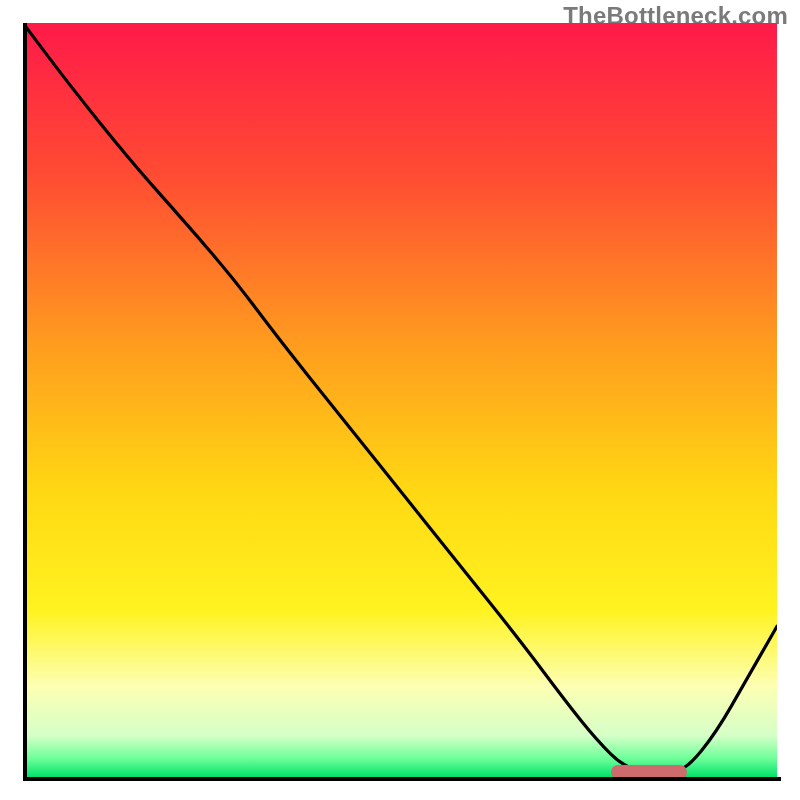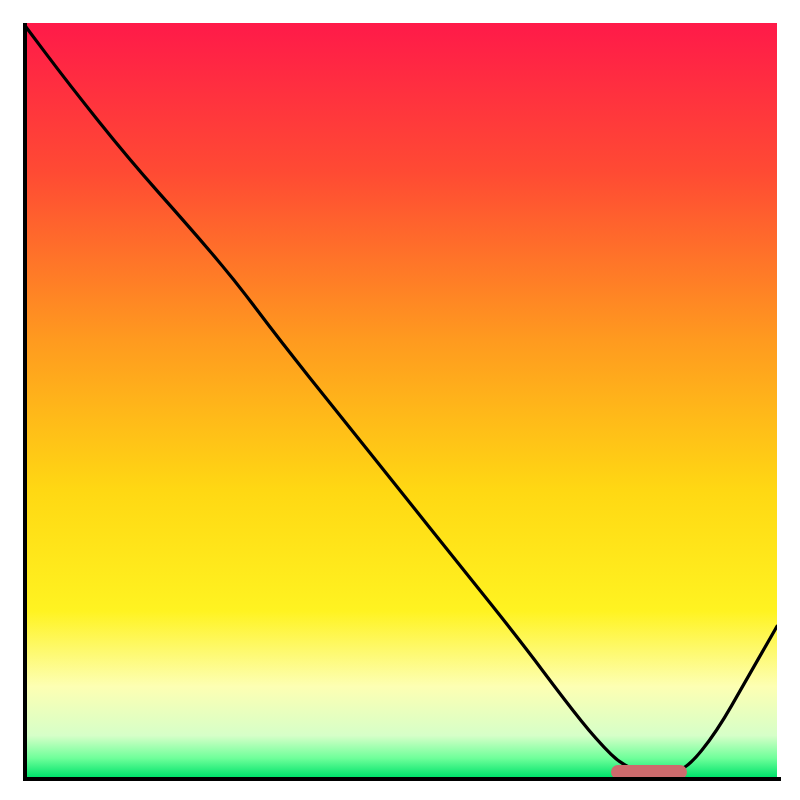--- a/index.html
+++ b/index.html
@@ -56,20 +56,21 @@
     height: 14px;
     border-radius: 7px;
     background: #cd6b6d;
   }
 </style>
 </head>
 <body>
 
 <div class="wrap">
 
+  <div class="watermark">TheBottleneck.com</div>
 
   <svg class="plot" viewBox="0 0 754 754" preserveAspectRatio="none">
     <defs>
       <linearGradient id="bg-grad" x1="0" y1="0" x2="0" y2="1">
 
       <stop offset="0%" stop-color="#ff1a49"></stop>
           <stop offset="20%" stop-color="#ff4b33"></stop>
           <stop offset="42%" stop-color="#ff9a1f"></stop>
           <stop offset="62%" stop-color="#ffd813"></stop>
           <stop offset="78%" stop-color="#fff321"></stop>

